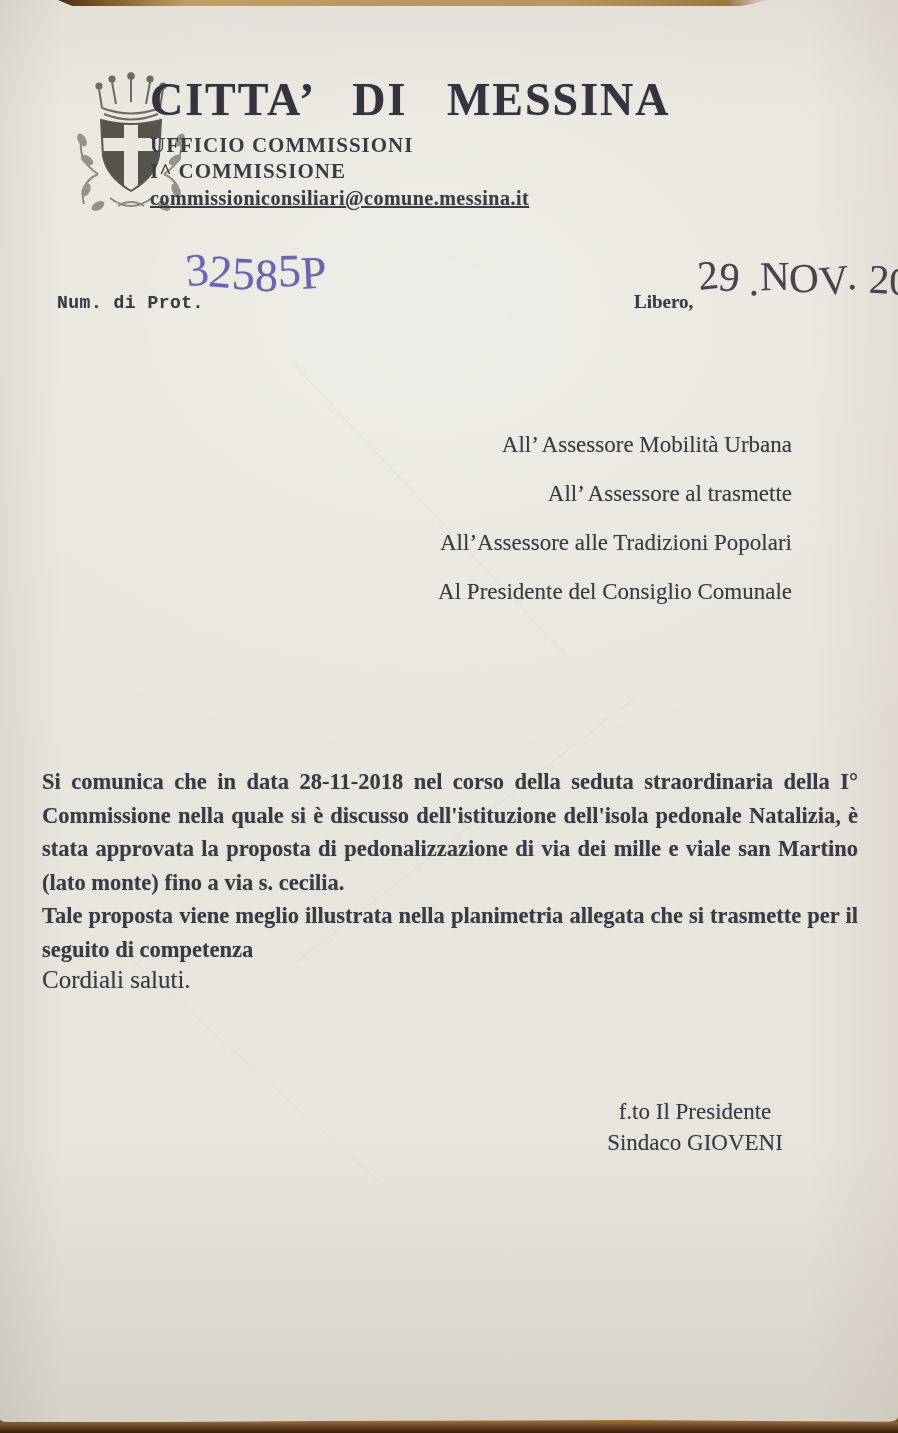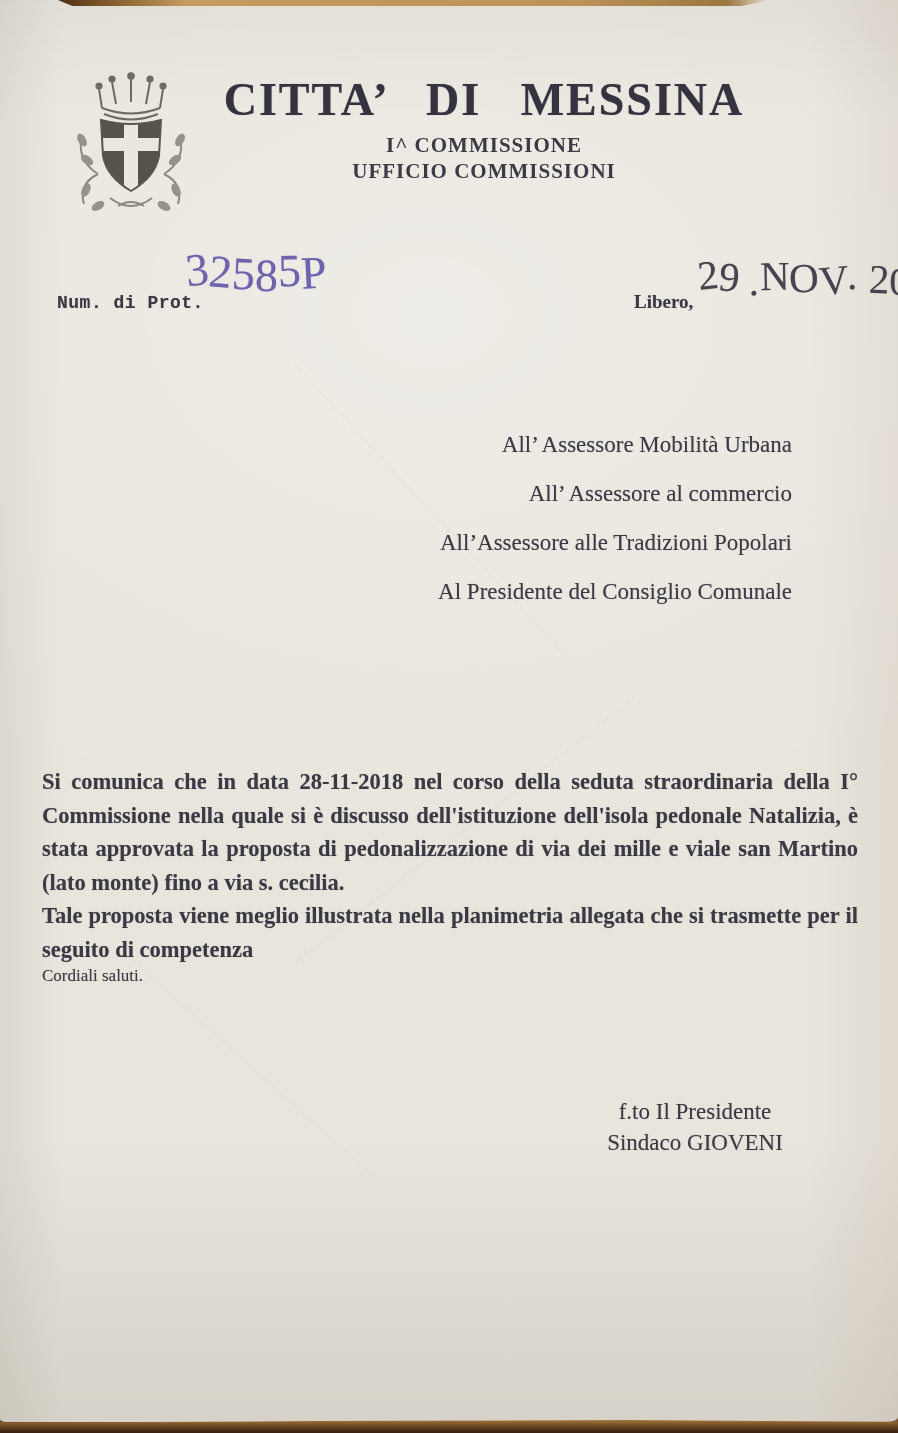--- a/index.html
+++ b/index.html
@@ -32,42 +32,42 @@
     clip-path:polygon(0 0,100% 0,96% 100%,2% 100%);
     box-shadow:0 1px 2px rgba(70,50,25,.45);
   }
   .table-bottom{
     position:absolute;left:0;bottom:0;width:898px;height:13px;
     background:linear-gradient(to bottom,#a4763c,#5c3a1c 60%,#35200e);
     clip-path:polygon(0 22%,35% 8%,70% 0,100% 14%,100% 100%,0 100%);
   }
   
   .ink{color:#3a3944;text-shadow:0 0 1px rgba(66,64,78,.35);}
-  .header-block{position:absolute;left:164px;top:76px;width:640px;text-align:center;}
+  .header-block{position:absolute;left:150px;top:76px;width:640px;}
   .city-title{
     font-size:46px;font-weight:bold;letter-spacing:2px;word-spacing:26px;
     color:#34333f;text-shadow:0 0 1px rgba(52,51,63,.45);line-height:48px;
   }
   .sub-line{font-size:21px;font-weight:bold;letter-spacing:1px;line-height:26px;color:#3b3a45;}
   .sub-block{margin-top:8px;}
   .email-line{font-size:20px;font-weight:bold;text-decoration:underline;margin-top:3px;color:#3b3a45;letter-spacing:.5px;}
   .prot-label{position:absolute;left:57px;top:293px;font-size:18px;font-weight:bold;letter-spacing:.5px;font-family:Liberation Mono, monospace;}
   .prot-number{
     position:absolute;left:186px;top:250px;font-size:46px;line-height:46px;
     color:#6f63ae;text-shadow:0 0 1px rgba(111,99,174,.4);white-space:pre;
   }
   .place-label{position:absolute;left:634px;top:291px;font-size:19px;font-weight:bold;}
   .date-hand{
     position:absolute;left:698px;top:256px;font-size:41px;line-height:44px;
     color:#49434f;text-shadow:0 0 1px rgba(73,67,79,.4);white-space:pre;
   }
   .recipients{position:absolute;right:106px;top:420px;text-align:right;font-size:23px;line-height:49px;}
   .body-text{position:absolute;left:42px;top:765px;width:816px;font-size:22.5px;line-height:33.5px;}
   .body-text p{margin:0;text-align:justify;text-align-last:left;font-weight:bold;}
-  .closing{position:absolute;left:42px;top:966px;font-size:17px;}
+  .closing{position:absolute;left:42px;top:966px;font-size:25px;}
   .signature{position:absolute;left:552px;top:1096px;width:286px;text-align:center;font-size:23px;line-height:31px;}
   .emblem{position:absolute;left:60px;top:56px;}
 </style>
 </head>
 <body>
 
 <div class="paper">
 
   <div class="crease" style="left:230px;top:510px;width:400px;transform:rotate(47deg);"></div>
   <div class="crease" style="left:250px;top:830px;width:430px;transform:rotate(-38deg);"></div>
@@ -111,33 +111,34 @@
       <ellipse cx="120" cy="84" rx="4" ry="7" transform="rotate(30 120 84)"></ellipse>
       <ellipse cx="115" cy="104" rx="4" ry="7" transform="rotate(55 115 104)"></ellipse>
       <ellipse cx="116" cy="134" rx="4" ry="7" transform="rotate(-25 116 134)"></ellipse>
       <ellipse cx="104" cy="150" rx="4" ry="7" transform="rotate(-60 104 150)"></ellipse>
     </g>
   </svg>
 
   <div class="header-block">
     <div class="city-title">CITTA’  DI  MESSINA</div>
     <div class="sub-block">
+      <div class="sub-line">UFFICIO COMMISSIONI</div>
       <div class="sub-line">I^ COMMISSIONE</div>
-      <div class="sub-line">UFFICIO COMMISSIONI</div>
+      <div class="email-line ink">commissioniconsiliari@comune.messina.it</div>
     </div>
   </div>
 
   <div class="prot-label ink">Num. di Prot.</div>
   <div class="prot-number"><span style="display: inline-block; white-space: pre; transform: rotate(-6deg) translateY(-3px);">3</span><span style="display: inline-block; white-space: pre; transform: rotate(5deg) translateY(-1px);">2</span><span style="display: inline-block; white-space: pre; transform: rotate(3deg) translateY(1px);">5</span><span style="display: inline-block; white-space: pre; transform: rotate(1deg) translateY(3px);">8</span><span style="display: inline-block; white-space: pre; transform: rotate(-1deg) translateY(-2px);">5</span><span style="display: inline-block; white-space: pre; transform: rotate(-3deg) translateY(0px);">P</span></div>
   <div class="place-label ink">Libero,</div>
   <div class="date-hand"><span style="display: inline-block; white-space: pre; transform: rotate(-6deg) translateY(-3px);">2</span><span style="display: inline-block; white-space: pre; transform: rotate(5deg) translateY(-1px);">9</span><span style="display: inline-block; white-space: pre; transform: rotate(3deg) translateY(1px);"> </span><span style="display: inline-block; white-space: pre; transform: rotate(1deg) translateY(3px);">.</span><span style="display: inline-block; white-space: pre; transform: rotate(-1deg) translateY(-2px);">N</span><span style="display: inline-block; white-space: pre; transform: rotate(-3deg) translateY(0px);">O</span><span style="display: inline-block; white-space: pre; transform: rotate(-5deg) translateY(2px);">V</span><span style="display: inline-block; white-space: pre; transform: rotate(6deg) translateY(-3px);">.</span><span style="display: inline-block; white-space: pre; transform: rotate(4deg) translateY(-1px);"> </span><span style="display: inline-block; white-space: pre; transform: rotate(2deg) translateY(1px);">2</span><span style="display: inline-block; white-space: pre; transform: rotate(0deg) translateY(3px);">0</span></div>
 
   <div class="recipients ink">
     <div>All’ Assessore Mobilità Urbana</div>
-    <div>All’ Assessore al commercio</div>
+    <div>All’ Assessore al trasmette</div>
     <div>All’Assessore alle Tradizioni Popolari</div>
     <div>Al Presidente del Consiglio Comunale</div>
   </div>
 
   <div class="body-text ink">
     <p>Si comunica che in data 28-11-2018 nel corso della seduta straordinaria della I° Commissione nella quale si è discusso dell'istituzione dell'isola pedonale Natalizia, è stata approvata la proposta di pedonalizzazione di via dei mille e viale san Martino (lato monte) fino a via s. cecilia.</p>
     <p>Tale proposta viene meglio illustrata nella planimetria allegata che si trasmette per il seguito di competenza</p>
   </div>
 
   <div class="closing ink">Cordiali saluti.</div>

